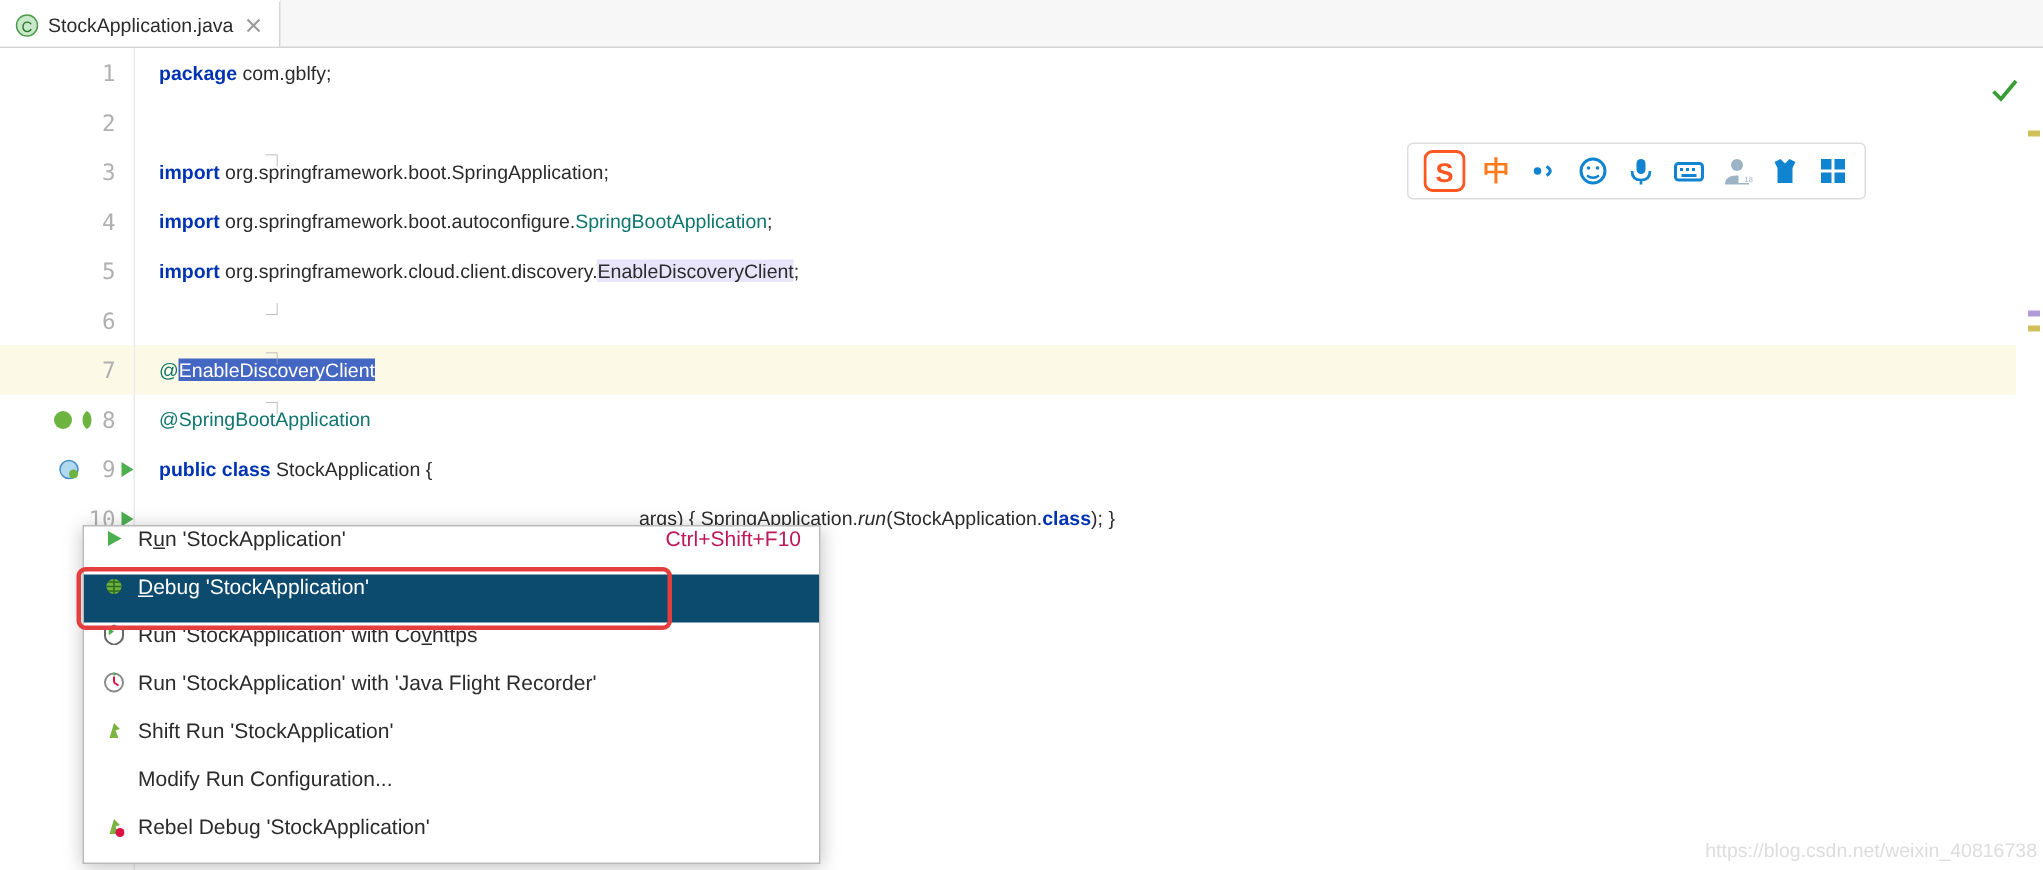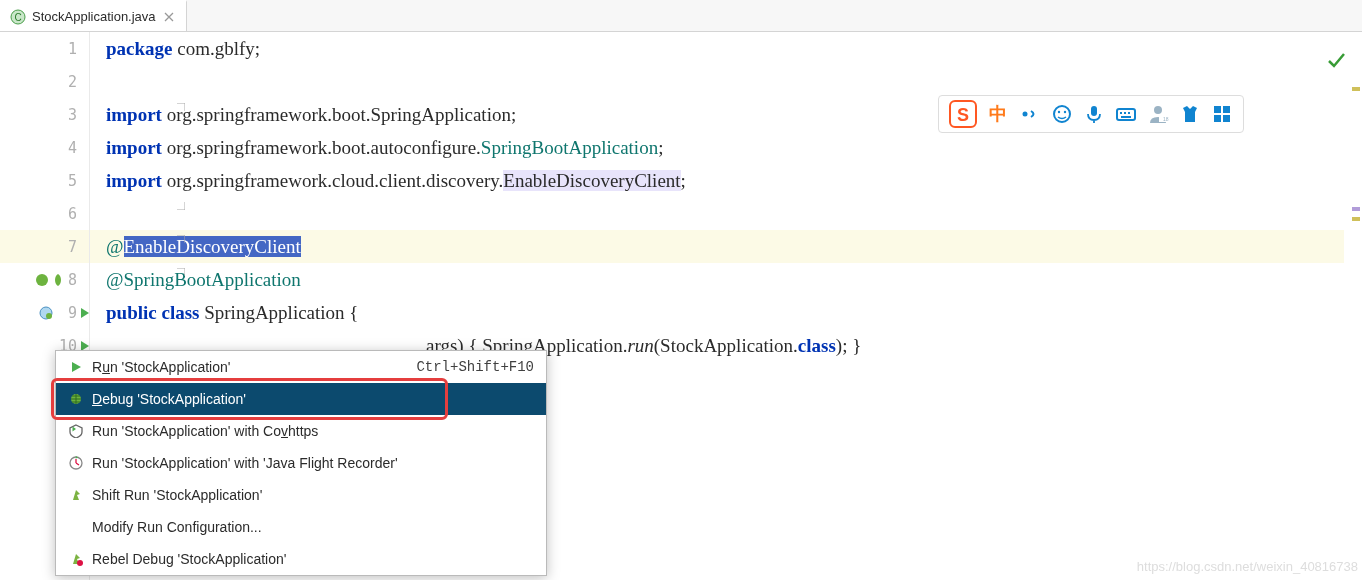--- a/index.html
+++ b/index.html
@@ -7,41 +7,41 @@
   .tabs { display: flex; height: 32px; background: #f7f7f7; border-bottom: 1px solid #d4d4d4; }
   .tab { display: flex; align-items: center; gap: 6px; padding: 0 10px; background: #fff; border-right: 1px solid #d4d4d4; border-top: 2px solid transparent; }
   .tab-icon { width: 16px; height: 16px; display: inline-flex; align-items: center; justify-content: center; }
   .tab-close { width: 14px; height: 14px; display: inline-flex; align-items: center; justify-content: center; color: #888; }
   .editor { display: flex; height: 548px; }
   .gutter { width: 90px; background: #fff; border-right: 1px solid #eaeaea; position: relative; }
   .gutter-line { height: 33px; display: flex; align-items: center; justify-content: flex-end; padding-right: 12px; color: #b0b0b0; font-family: Consolas, monospace; font-size: 15px; position: relative; }
   .gutter-line.hl { background: #fcfae6; }
   .gutter-icons { position: absolute; right: 24px; display: flex; gap: 2px; }
   .run-tri { position: absolute; right: -2px; }
-  .code-area { flex: 1; font-family: Liberation Serif, serif; font-size: 19px; line-height: 33px; position: relative; }
+  .code-area { flex: 1; font-family: Liberation Sans, sans-serif; font-size: 13px; line-height: 33px; position: relative; }
   .code-line { height: 33px; padding-left: 16px; white-space: pre; }
   .code-line.hl { background: #fcfae6; }
   .kw { color: #0033b3; font-weight: bold; }
   .plain { color: #2b2b2b; }
   .anno { color: #0f766e; }
   .ref { color: #2b2b2b; }
   .ital { font-style: italic; }
   .sel { background: #4467c4; color: #fff; }
   .hl-used { background: #e8e4fb; }
   .right-strip { position: absolute; top: 32px; right: 0; width: 18px; height: 548px; background: #fff; }
   .check { position: absolute; top: 50px; right: 16px; color: #389c36; font-size: 20px; }
   .marker-y { position: absolute; right: 2px; width: 8px; height: 4px; background: #cfc05a; }
   .marker-p { position: absolute; right: 2px; width: 8px; height: 4px; background: #b19cd9; }
   .ime-bar { position: absolute; top: 95px; right: 118px; display: flex; align-items: center; gap: 10px; background: #fff; border: 1px solid #ddd; border-radius: 4px; padding: 4px 10px; height: 38px; }
   .ime-logo { width: 28px; height: 28px; }
   .ime-icon { width: 22px; height: 22px; display: inline-flex; align-items: center; justify-content: center; color: #1084d0; }
   .ctx { position: absolute; left: 55px; top: 350px; width: 492px; background: #fff; border: 1px solid #bababa; box-shadow: 0 2px 12px rgba(0,0,0,0.25); }
-  .ctx-row { display: flex; align-items: center; height: 32px; padding: 0 12px; font-size: 14px; color: #2b2b2b; gap: 8px; }
+  .ctx-row { display: flex; height: 32px; padding: 0 12px; font-size: 14px; color: #2b2b2b; gap: 8px; }
   .ctx-row.selected { background: #0c4a6e; color: #fff; }
-  .ctx-row .hint { margin-left: auto; color: #404040; font-family: Liberation Mono, monospace; }
+  .ctx-row .hint { margin-left: auto; color: #be185d; }
   .ctx-icon { width: 16px; height: 16px; display: inline-flex; align-items: center; justify-content: center; }
   .ctx-highlight { border: 3px solid #e53e3e; border-radius: 6px; margin: -2px; pointer-events: none; }
   .underline-char { text-decoration: underline; }
   .watermark { position: absolute; right: 4px; bottom: 6px; color: #ddd; font-size: 13px; font-family: Arial; }
   .fold { position: absolute; left: 87px; }
   svg { display: block; }
 </style>
 </head>
 <body>
 
@@ -112,21 +112,21 @@
 
   <div class="code-area">
     <div class="code-line"><span class="kw">package</span><span class="plain"> com.gblfy;</span></div>
     <div class="code-line"></div>
     <div class="code-line"><span class="kw">import</span><span class="plain"> org.springframework.boot.SpringApplication;</span></div>
     <div class="code-line"><span class="kw">import</span><span class="plain"> org.springframework.boot.autoconfigure.</span><span class="anno">SpringBootApplication</span><span class="plain">;</span></div>
     <div class="code-line"><span class="kw">import</span><span class="plain"> org.springframework.cloud.client.discovery.</span><span class="ref hl-used">EnableDiscoveryClient</span><span class="plain">;</span></div>
     <div class="code-line"></div>
     <div class="code-line hl"><span class="anno">@</span><span class="sel">EnableDiscoveryClient</span></div>
     <div class="code-line"><span class="anno">@SpringBootApplication</span></div>
-    <div class="code-line"><span class="kw">public</span><span> </span><span class="kw">class</span><span class="plain"> SpringApplication {</span></div>
+    <div class="code-line"><span class="kw">public</span><span> </span><span class="kw">class</span><span class="plain"> StockApplication {</span></div>
     <div class="code-line"><span style="padding-left:320px"></span><span class="plain">args) { SpringApplication.</span><span class="ital">run</span><span class="plain">(StockApplication.</span><span class="kw">class</span><span class="plain">); }</span></div>
 
     <svg class="fold" style="top:71px" width="8" height="8">
         <path d="M0 0 H8 V8" fill="none" stroke="#aaa"></path>
       </svg>
     <svg class="fold" style="top:170px" width="8" height="8">
         <path d="M0 8 H8 V0" fill="none" stroke="#aaa"></path>
       </svg>
     <svg class="fold" style="top:203px" width="8" height="8">
         <path d="M0 0 H8 V8" fill="none" stroke="#aaa"></path>

